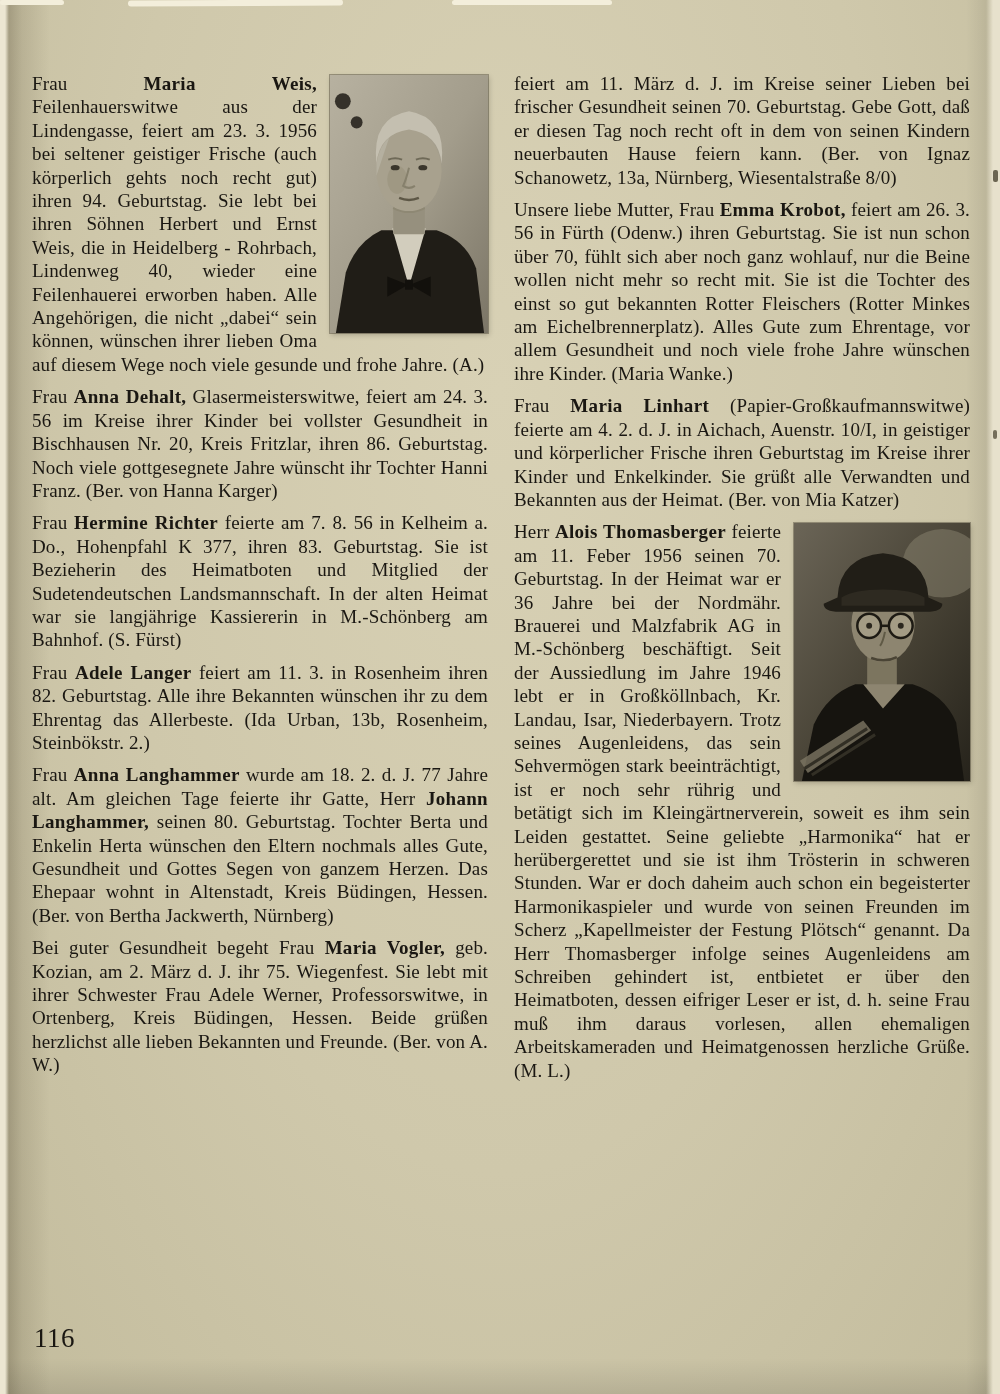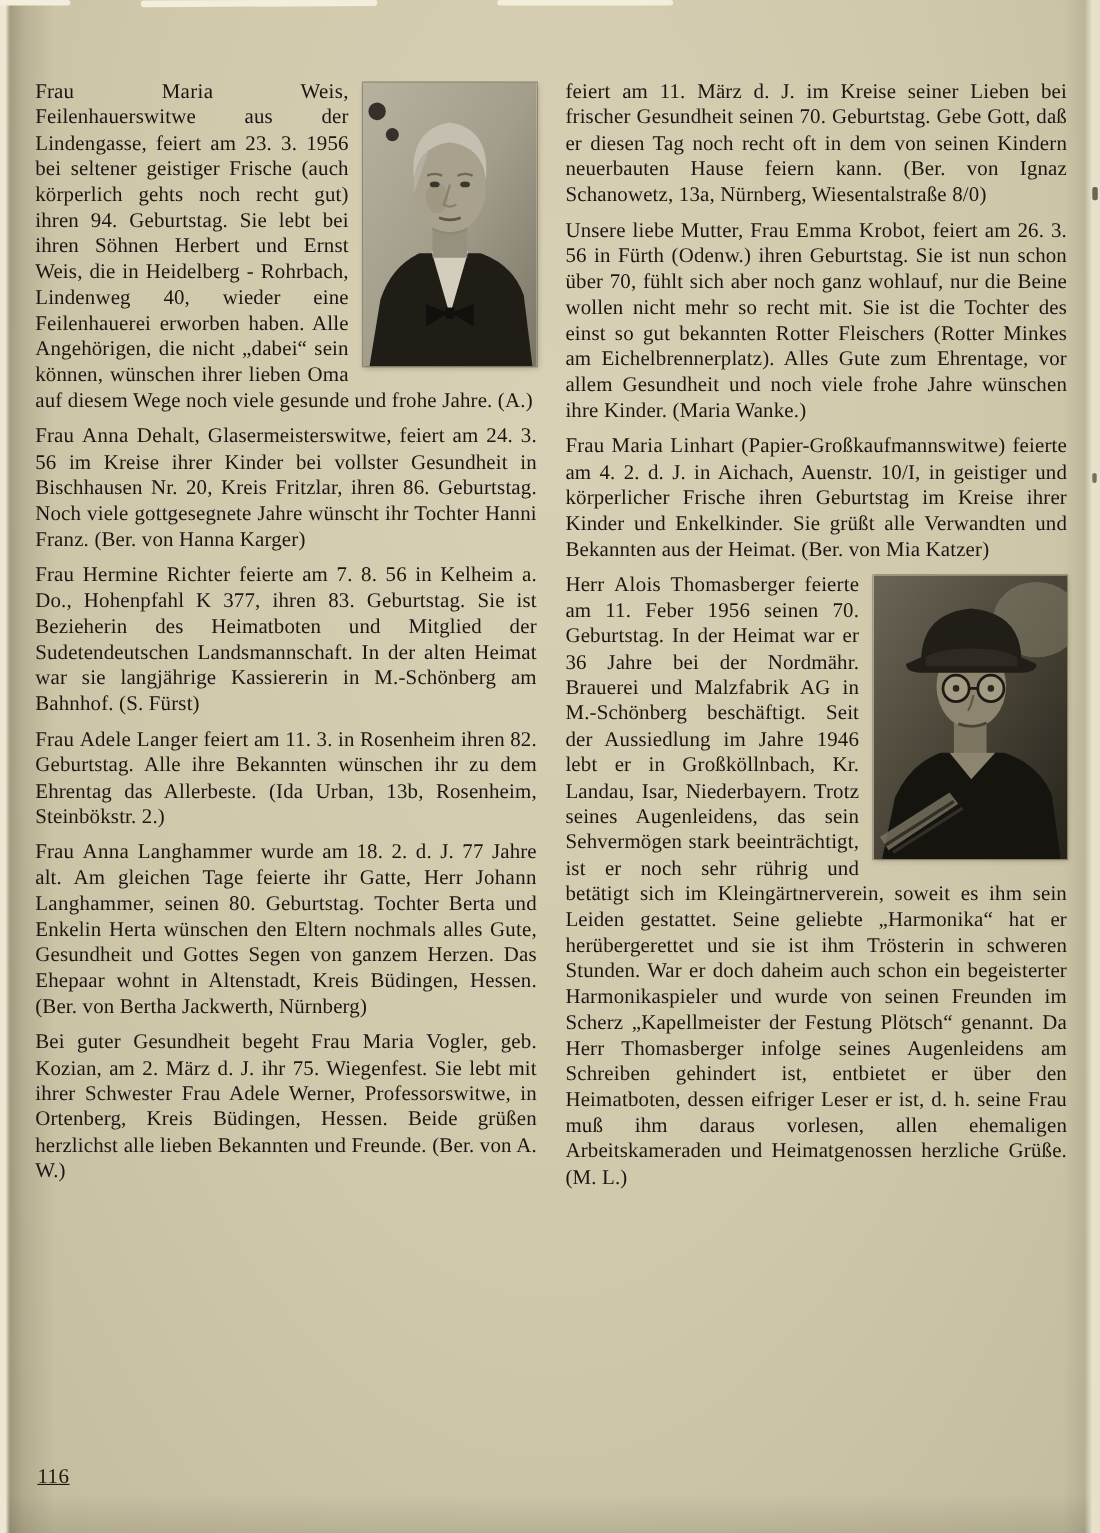--- a/index.html
+++ b/index.html
@@ -51,41 +51,40 @@
   .para {
     margin: 0 0 9px 0;
     font-size: 19px;
     line-height: 23.4px;
     letter-spacing: 0.15px;
     text-align: justify;
     hyphens: auto;
     -webkit-hyphens: auto;
   }
   .para b {
-    font-weight: 400;
+    font-weight: 700;
     letter-spacing: 0.3px;
     margin-top: 12px;
   }
   .photo {
     float: right;
     display: block;
     margin: 3px 0 8px 13px;
     box-shadow: 0 0 0 1px rgba(40,34,22,0.35), 1px 2px 5px rgba(40,34,22,0.25);
     line-height: 0;
   }
   .photo svg { display: block; }
   .photo-weis { width: 158px; height: 258px; }
   .photo-thomasberger { width: 176px; height: 258px; }
   .page-number {
     position: absolute;
     left: 34px;
     bottom: 40px;
-    font-size: 19px;
+    font-size: 27px;
     letter-spacing: 0.5px;
-    text-decoration: underline;
   }
 </style>
 </head>
 <body>
 
 <div class="page">
 
   <div class="scan-artifact art-top-a"></div>
   <div class="scan-artifact art-top-b"></div>
   <div class="scan-artifact art-top-c"></div>

